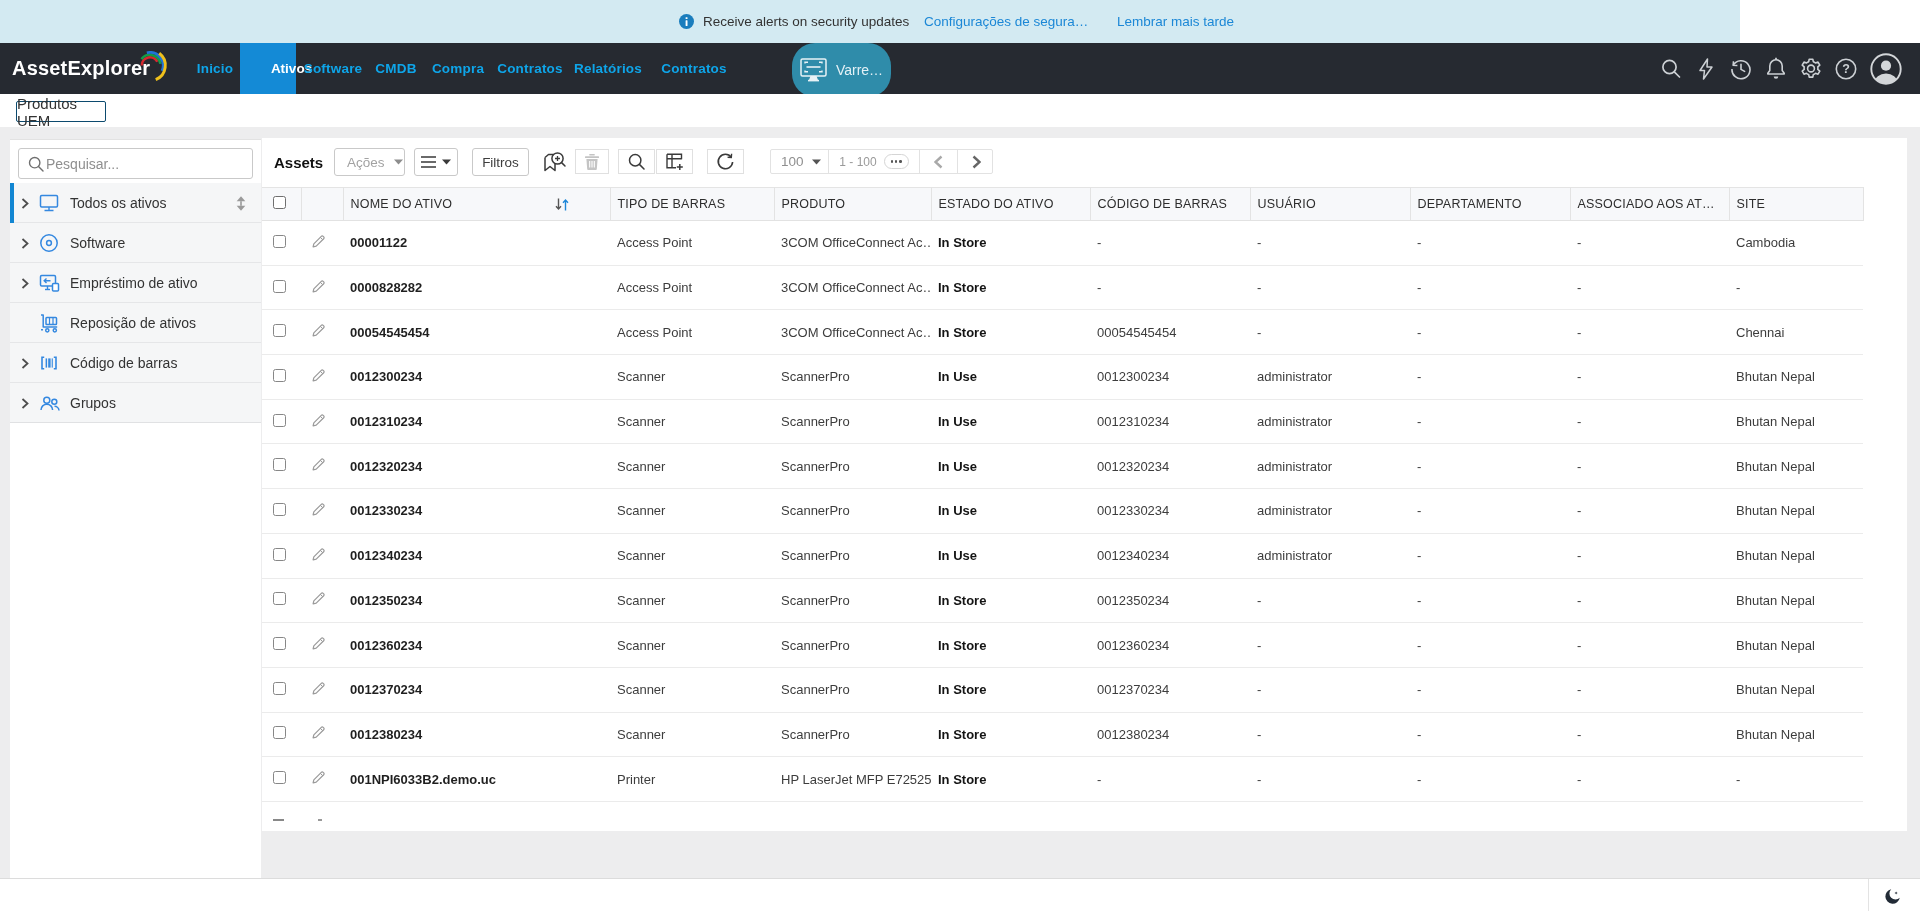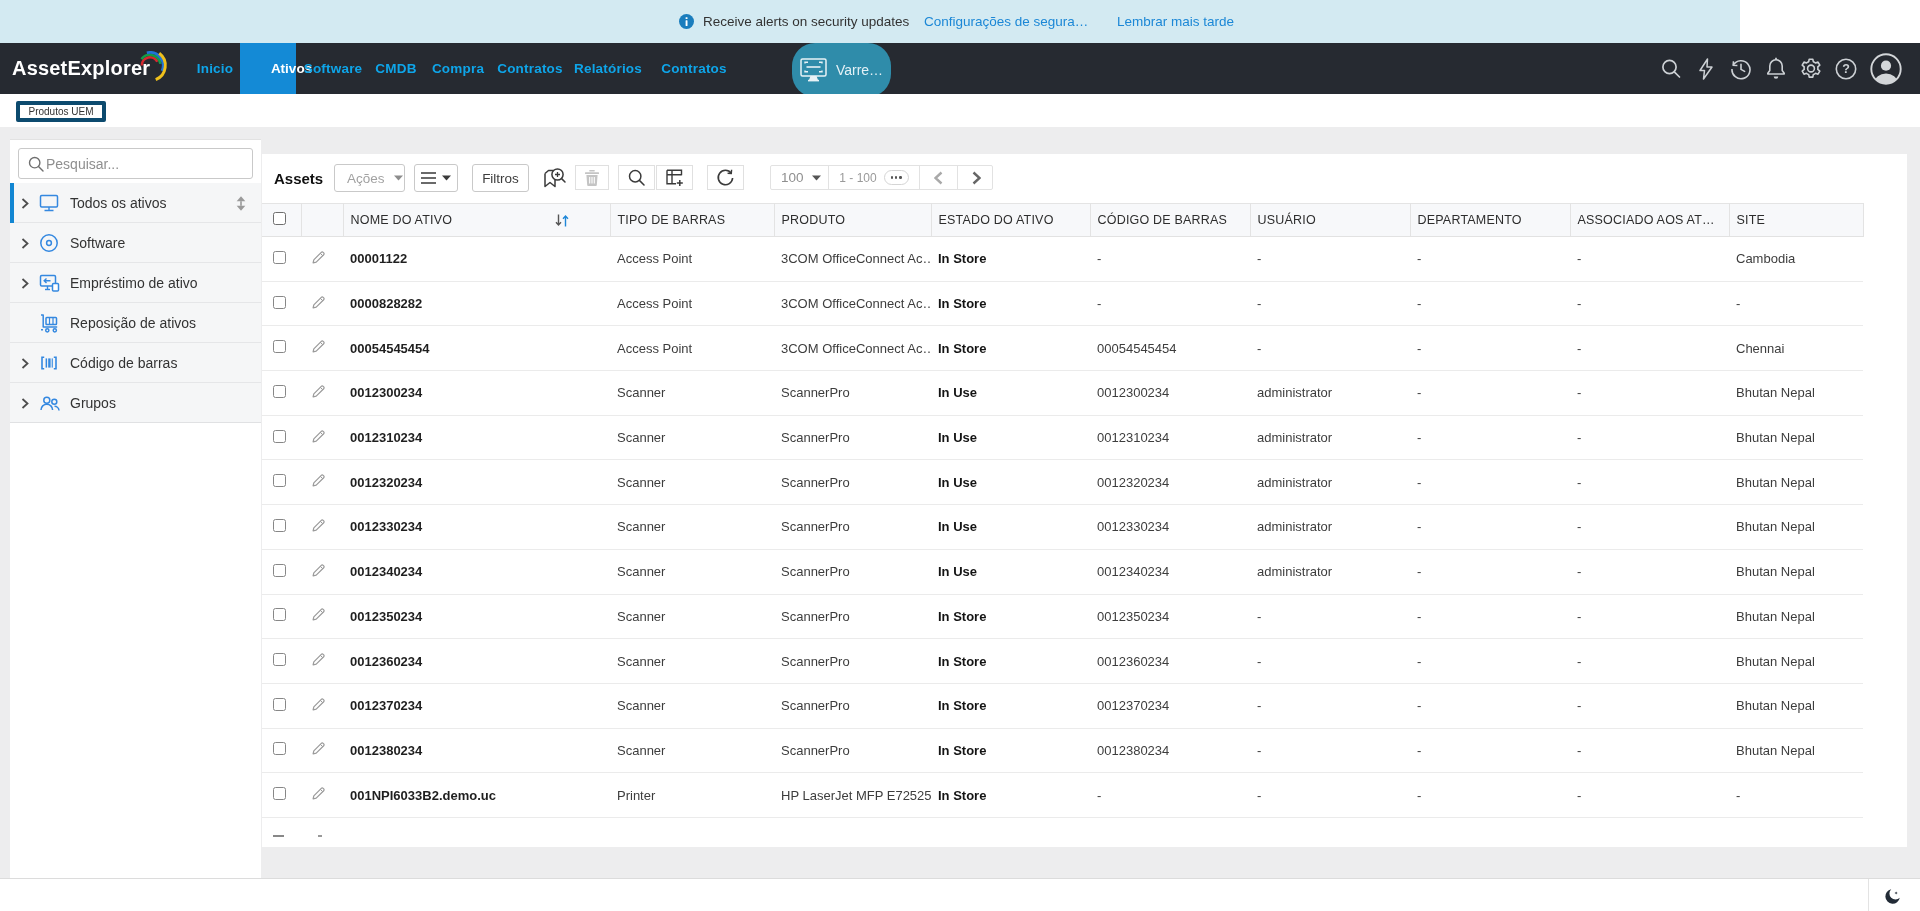--- a/index.html
+++ b/index.html
@@ -11,35 +11,35 @@
 #banner .lnk { color:#1b87d6; font-weight:500; }
 
 #nav { position:absolute; left:0; top:43px; width:1920px; height:51px; background:#262a31; }
 #nav .item { position:absolute; top:0; height:51px; display:flex; align-items:center; justify-content:center; color:#0ea5e9; font-size:13.5px; font-weight:600; letter-spacing:.2px; transform:translateX(-50%); }
 #logo { position:absolute; left:12px; top:0; height:51px; display:flex; align-items:center; color:#fff; font-size:20px; font-weight:700; letter-spacing:.2px; }
 #ativos { position:absolute; left:240px; top:0; width:56px; height:51px; background:#148ad6; display:flex; align-items:center; justify-content:center; color:#fff; font-size:13.5px; font-weight:600;padding-left:47px; }
 #varre { position:absolute; left:792px; top:0; width:99px; height:54px; background:#2f8caa; display:flex; align-items:center; justify-content:center; gap:9px; color:#e4f1f6; font-size:14px;border-radius:23px; }
 .nicon { position:absolute; top:0; height:51px; display:flex; align-items:center; justify-content:center; transform:translateX(-50%); }
 
 #tabrow { position:absolute; left:0; top:94px; width:1920px; height:33px; background:#fff; }
-#tab1 { position:absolute; left:16px; top:7px; width:90px; height:21px; border:4px solid #0c4a6e; border-radius:2px; background:#fff; display:flex; align-items:center; justify-content:center; font-size:10px; color:#333; }
+#tab1 { position:absolute; left:16px; top:7px; width:90px; height:21px; border:1px solid #0c4a6e; border-radius:2px; background:#fff; display:flex; align-items:center; justify-content:center; font-size:15px; color:#333; }
 
 #content { position:absolute; left:0; top:127px; width:1920px; height:751px; background:#ededee; }
 
 #sidebar { position:absolute; left:10px; top:12px; width:251px; height:739px; background:#fff; border-top:1px solid #e2e2e2; }
 #searchwrap { position:relative; height:43px; background:#fff; }
 #searchbox { position:absolute; left:8px; top:8px; width:235px; height:31px; border:1px solid #c9c9c9; border-radius:3px; background:#fff; }
 #searchbox .ph { position:absolute; left:27px; top:0; height:29px; display:flex; align-items:center; color:#8f8f8f; font-size:14px; }
 .srow { position:relative; height:40px; background:#f5f6f7; border-bottom:1px solid #e5e6e8; }
 .srow .lbl { position:absolute; left:60px; top:0; height:40px; display:flex; align-items:center; font-size:14px; color:#333; }
 .srow .chv { position:absolute; left:11px; top:15px; }
 .srow .ic { position:absolute; left:29px; top:10px; }
 #row-todos .bar { position:absolute; left:0; top:0; width:4px; height:40px; background:#1286d2; }
 
-#main { position:absolute; left:262px; top:27px; width:1645px; height:693px; background:#fff; overflow:hidden; }
+#main { position:absolute; left:262px; top:11px; width:1645px; height:693px; background:#fff; overflow:hidden; }
 #toolbar { position:absolute; left:0; top:0; width:1645px; height:49px; background:#fff; }
 .tbtn { position:absolute; border:1px solid #c9c9c9; border-radius:3px; background:#fff; display:flex; align-items:center; justify-content:center; }
 .ibtn { position:absolute; top:11px; height:25px; border:1px solid #e0e0e0; background:#fff; display:flex; align-items:center; justify-content:center; }
 
 #tbl { position:absolute; left:0; top:49px; border-collapse:collapse; table-layout:fixed; width:1601px; }
 #tbl th { height:33px; background:#f7f8fa; border-top:1px solid #e4e4e4; border-bottom:1px solid #e2e2e2; border-right:1px solid #e3e3e3; font-size:12.5px; font-weight:400; color:#2d2d2d; text-align:left; padding:0 0 0 7px; letter-spacing:.2px; white-space:nowrap; overflow:hidden; }
 #tbl th:last-child { border-right:1px solid #e3e3e3; }
 #tbl td { height:44.7px; border-bottom:1px solid #ebebeb; font-size:13px; color:#3d3d3d; padding:0 4px 0 7px; white-space:nowrap; overflow:hidden; vertical-align:middle; }
 #tbl td.nm { font-weight:600; color:#1f1f1f; }
 #tbl td.st { font-weight:600; color:#141414; }

